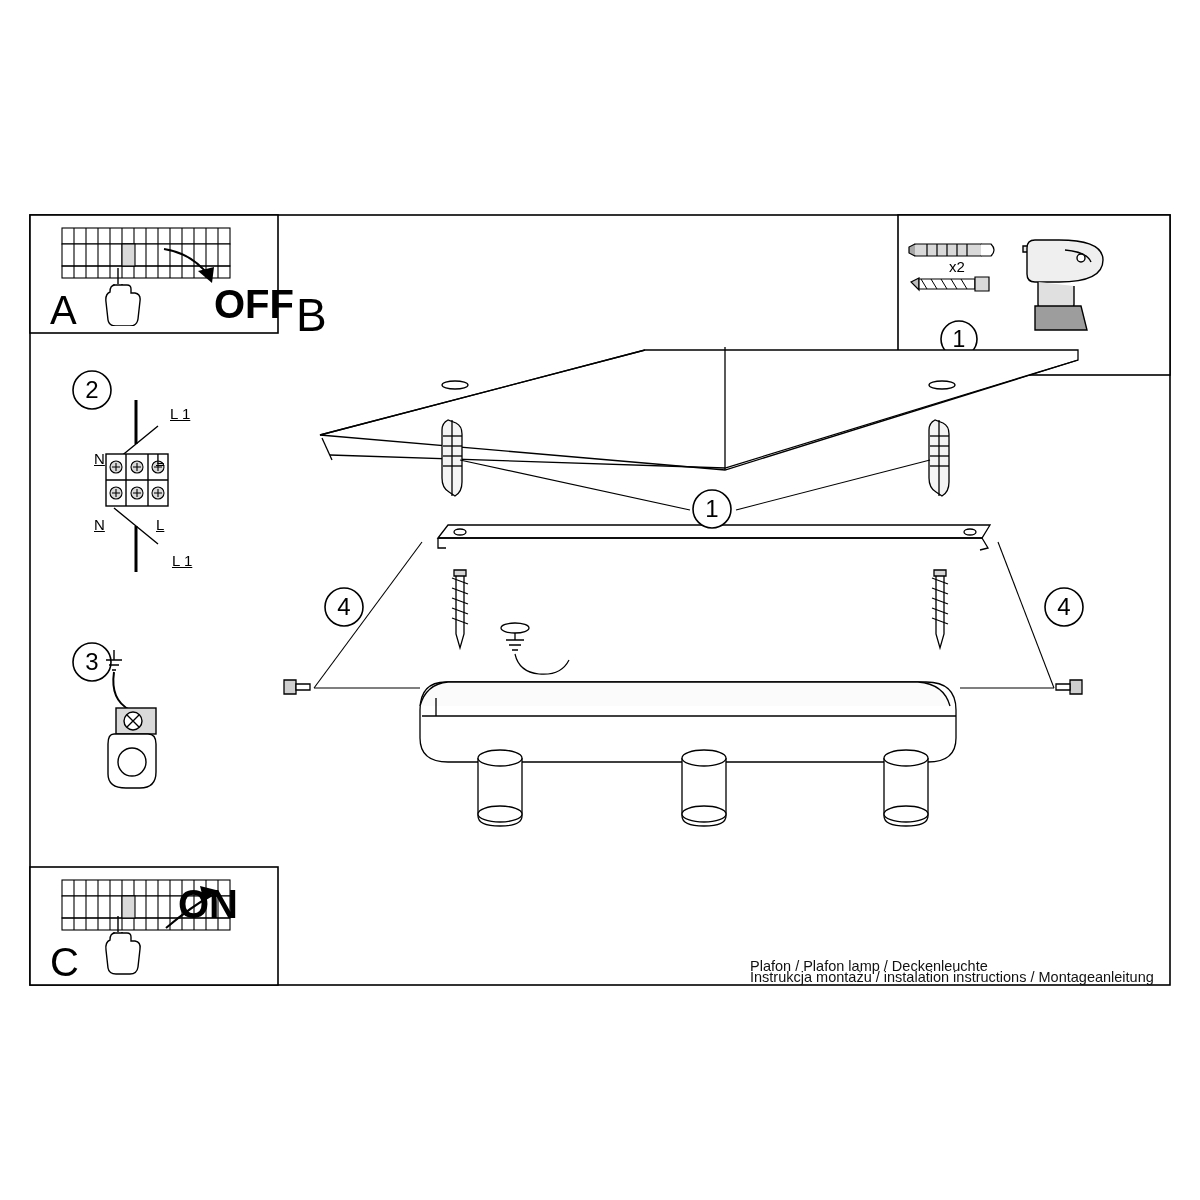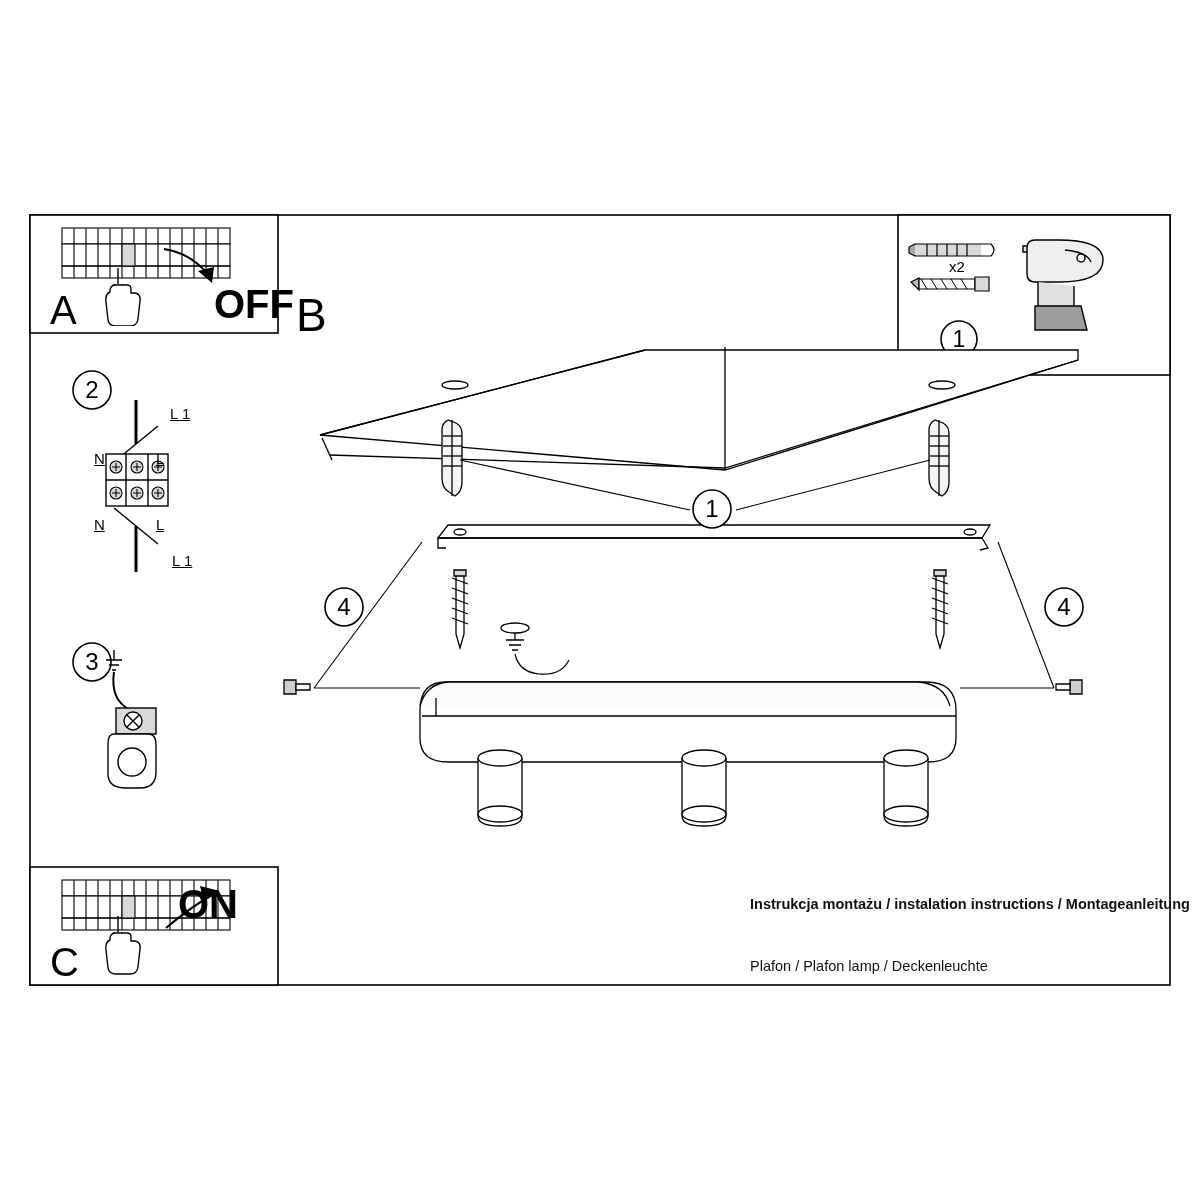--- a/index.html
+++ b/index.html
@@ -339,16 +339,16 @@
   </svg>
   <svg class="abs" style="left:322px;top:585px;" width="44" height="44">
     <circle cx="22" cy="22" r="19" fill="#fff" stroke="#000" stroke-width="1.6"></circle>
     <text x="22" y="30" text-anchor="middle" font-family="Liberation Sans, sans-serif" font-size="24" fill="#000">4</text>
   </svg>
   <svg class="abs" style="left:1042px;top:585px;" width="44" height="44">
     <circle cx="22" cy="22" r="19" fill="#fff" stroke="#000" stroke-width="1.6"></circle>
     <text x="22" y="30" text-anchor="middle" font-family="Liberation Sans, sans-serif" font-size="24" fill="#000">4</text>
   </svg>
 
-  <div class="footer-text" style="left:750px;top:894px;font-weight:bold;">Instrukcja montażu / instalation instructions / Montageanleitung</div>
+  <div class="footer-text" style="left:750px;top:967px;">Instrukcja montażu / instalation instructions / Montageanleitung</div>
   <div class="footer-text" style="left:750px;top:956px;">Plafon / Plafon lamp / Deckenleuchte</div>
 
 </div>
 
 </body></html>

